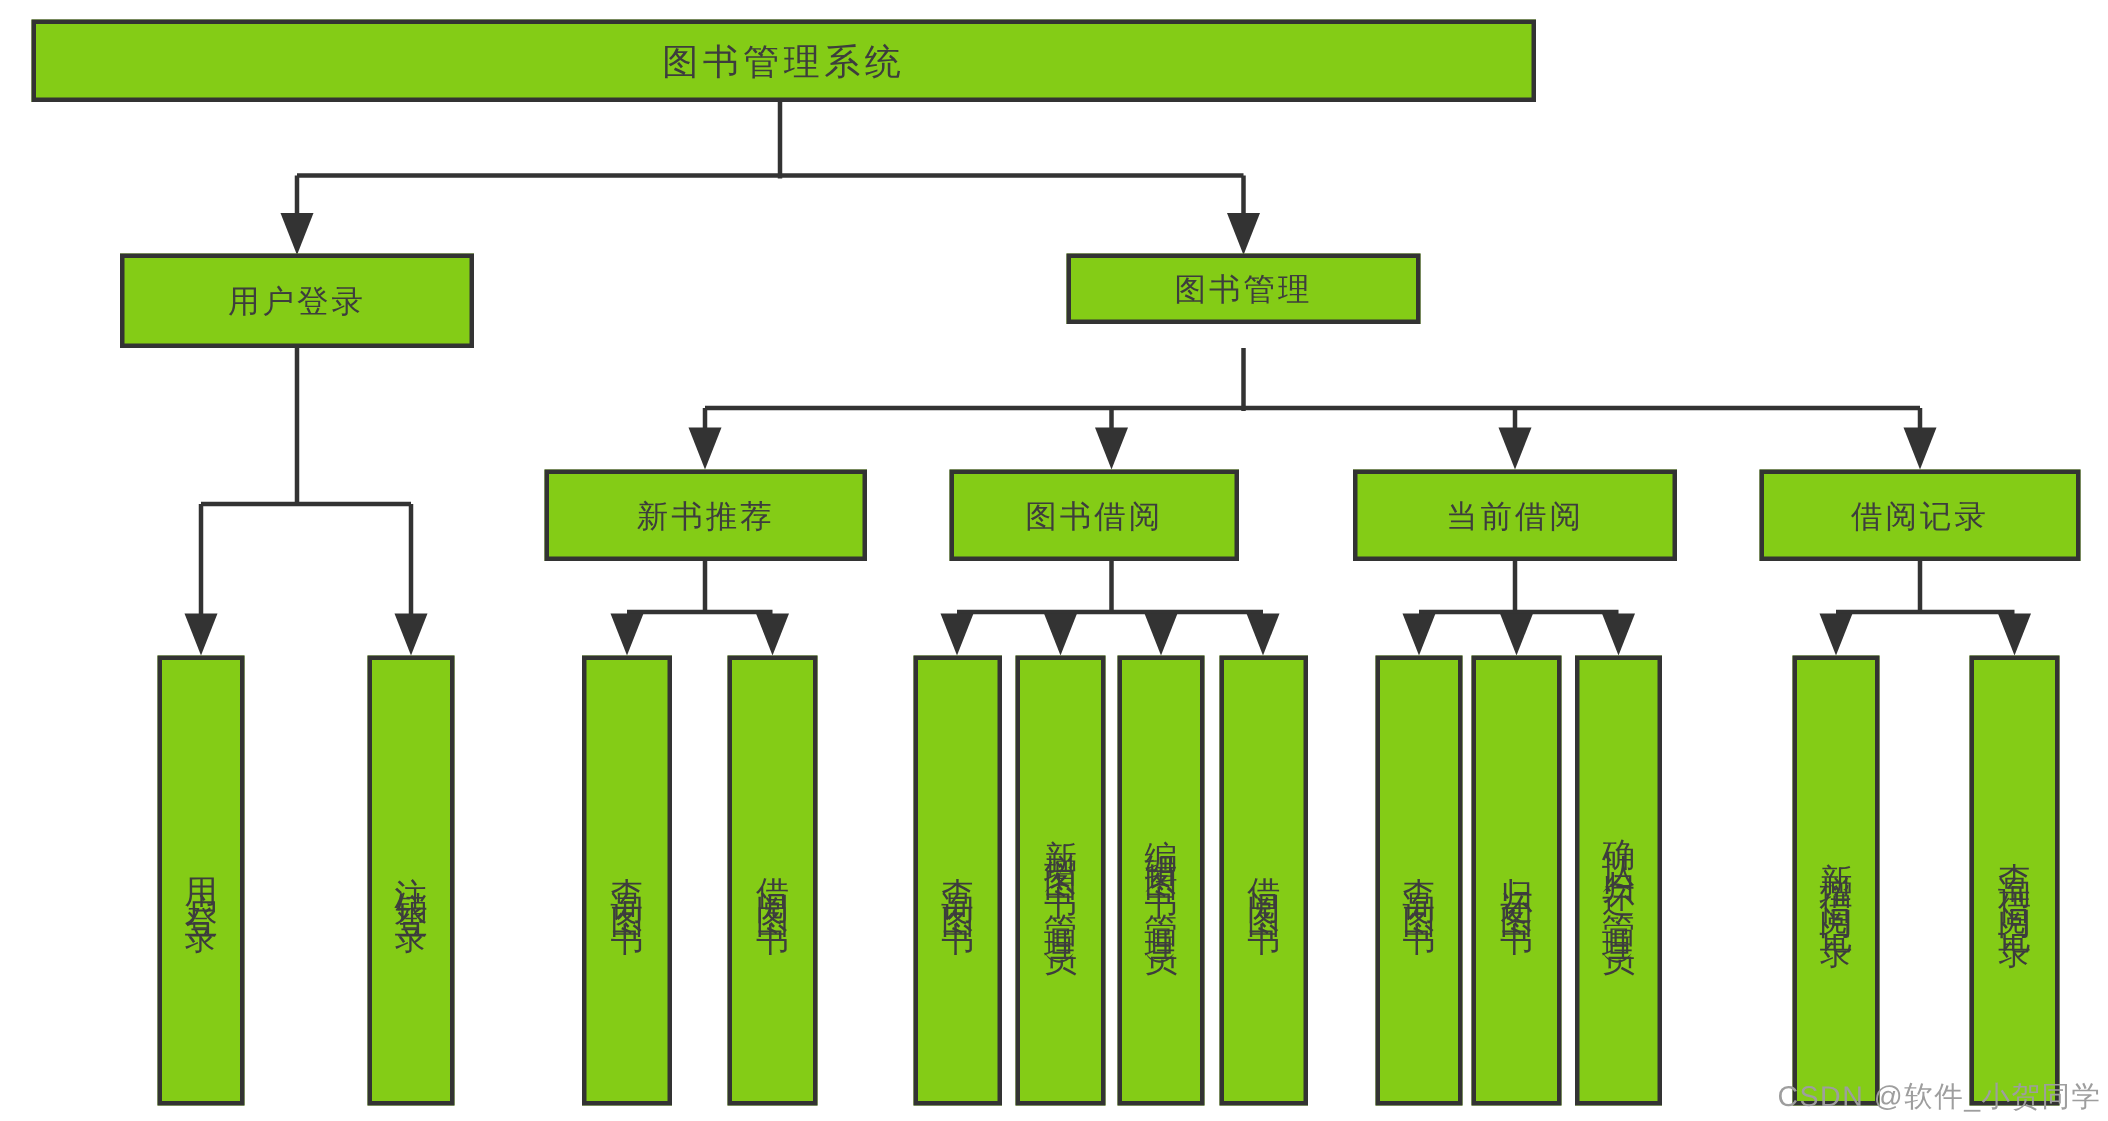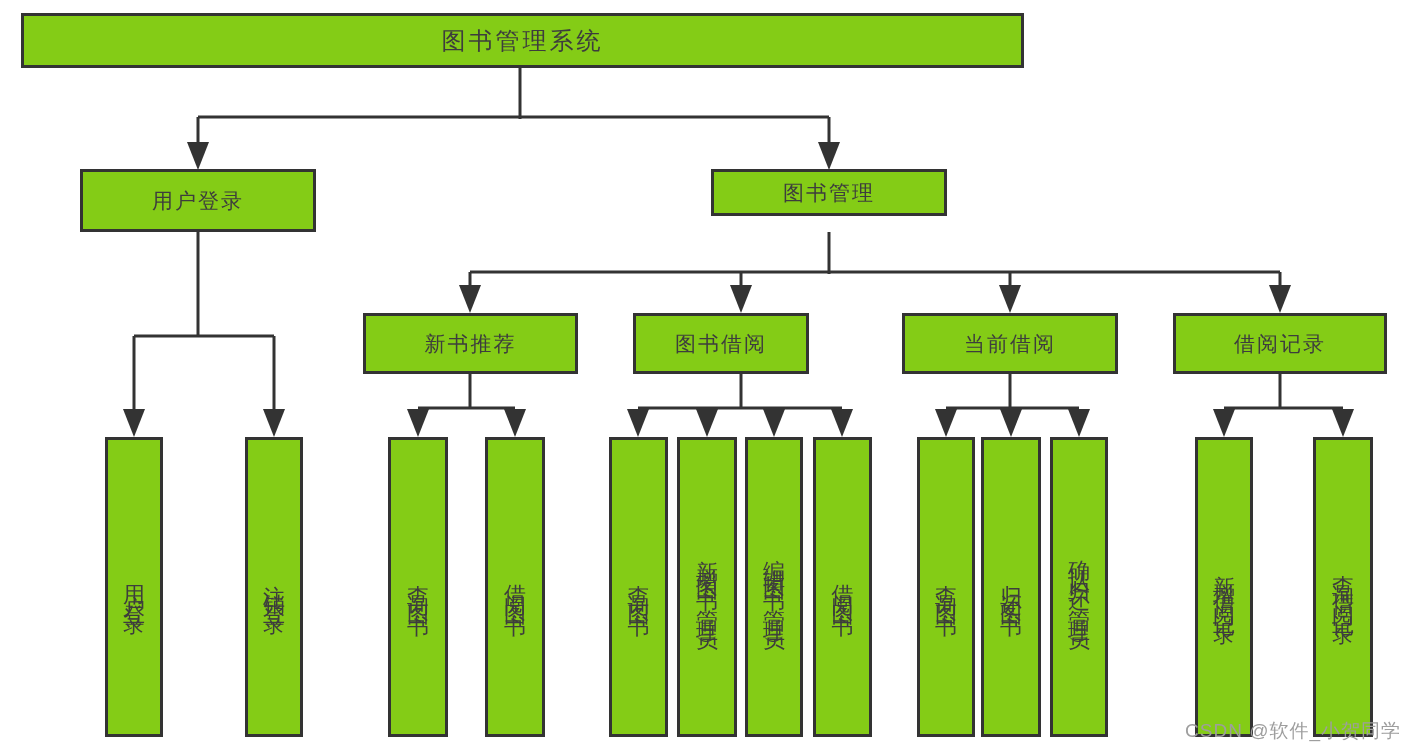--- a/index.html
+++ b/index.html
@@ -93,21 +93,21 @@
   <div class="box" style="left:80px;top:169px;width:236px;height:63px">
     <span class="hl">用户登录</span>
   </div>
   <div class="box" style="left:711px;top:169px;width:236px;height:47px">
     <span class="hl">图书管理</span>
   </div>
 
   <div class="box" style="left:363px;top:313px;width:215px;height:61px">
     <span class="hl">新书推荐</span>
   </div>
-  <div class="box" style="left:633px;top:313px;width:176px;height:61px">
+  <div class="box" style="left:633px;top:313px;width:193px;height:61px">
     <span class="hl">图书借阅</span>
   </div>
   <div class="box" style="left:1173px;top:313px;width:214px;height:61px">
     <span class="hl">借阅记录</span>
   </div>
   <div class="box" style="left:902px;top:313px;width:216px;height:61px">
     <span class="hl">当前借阅</span>
   </div>
 
   <div class="box leaf" style="left:105px;top:437px;width:58px;height:300px">

